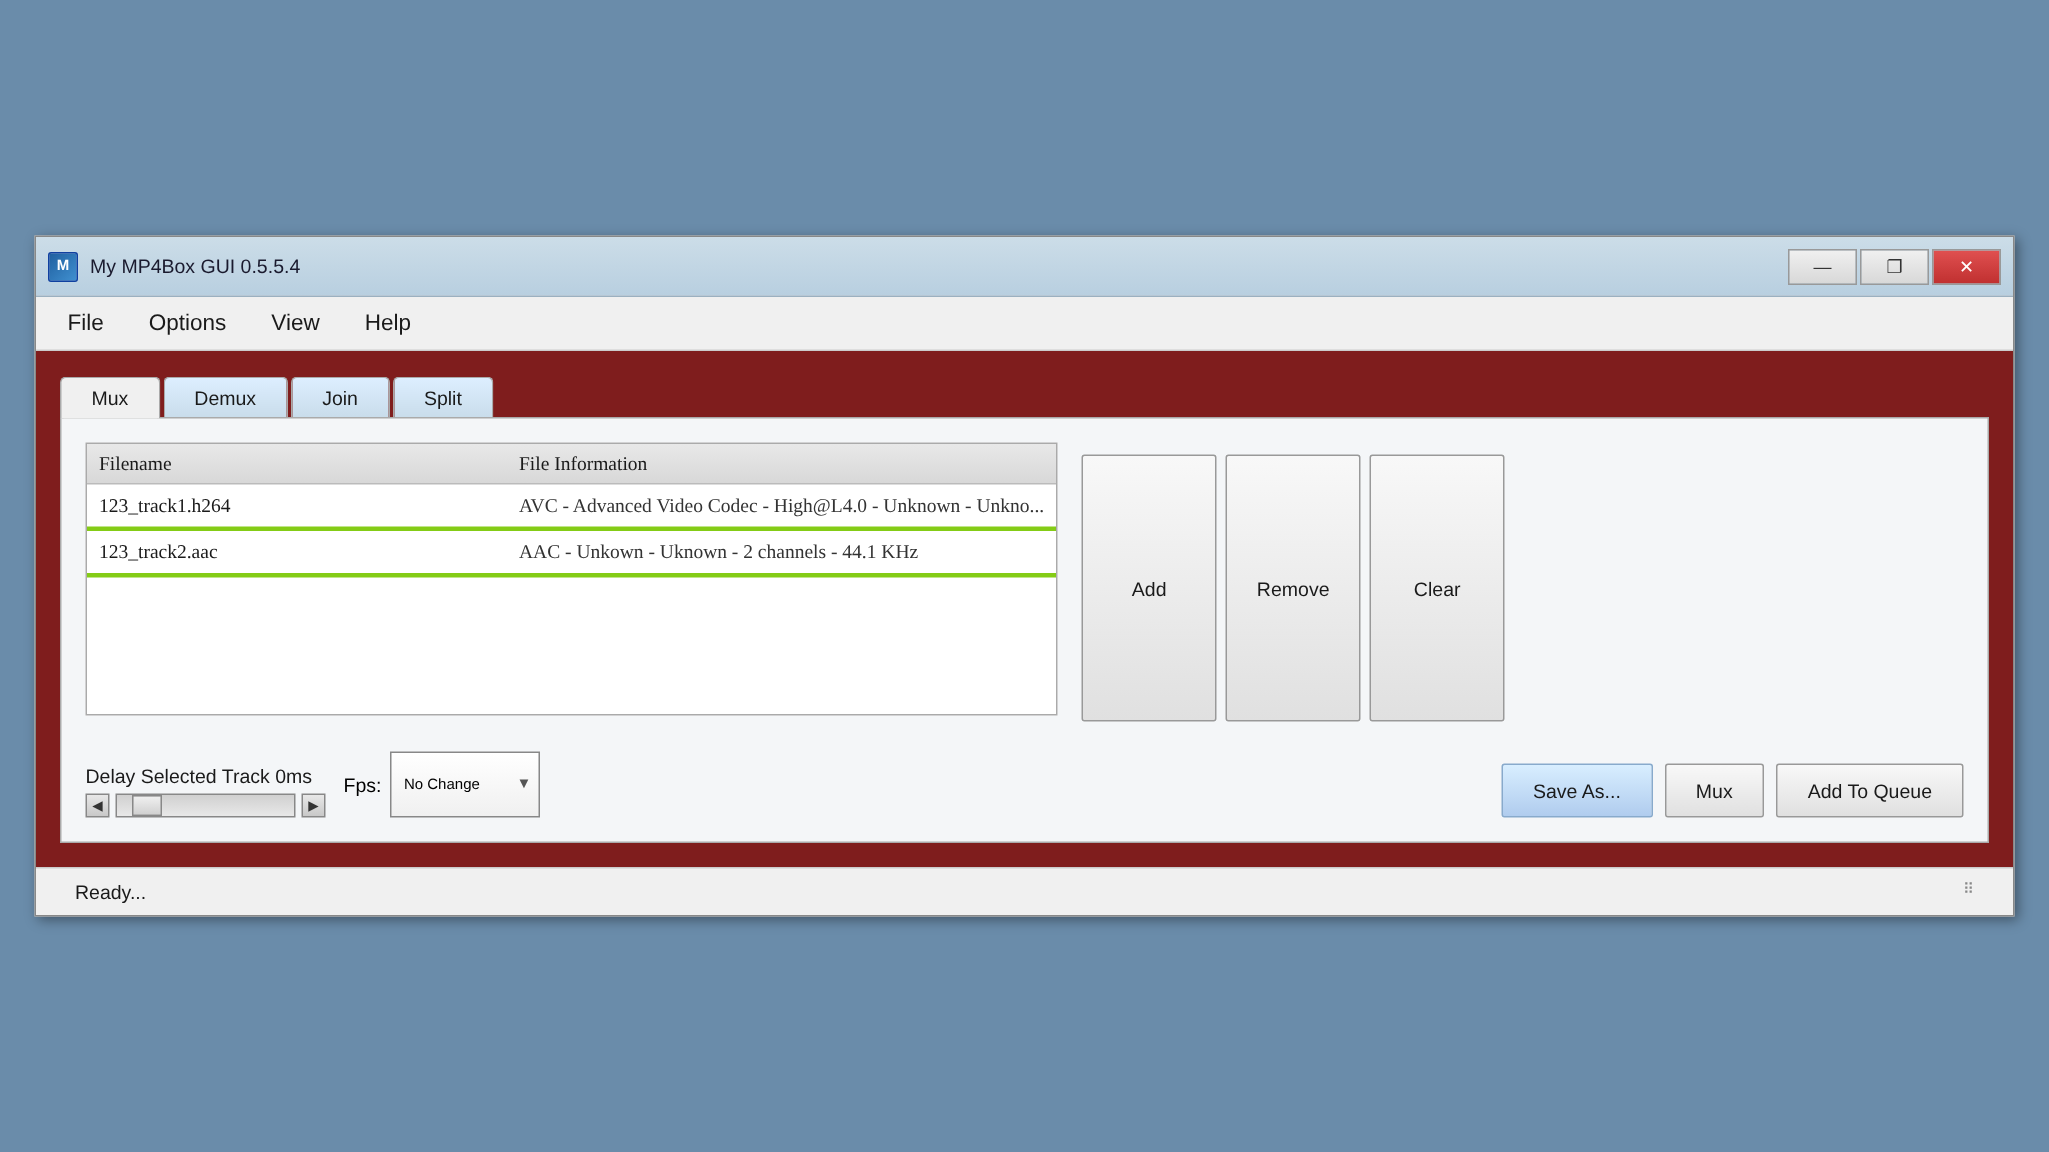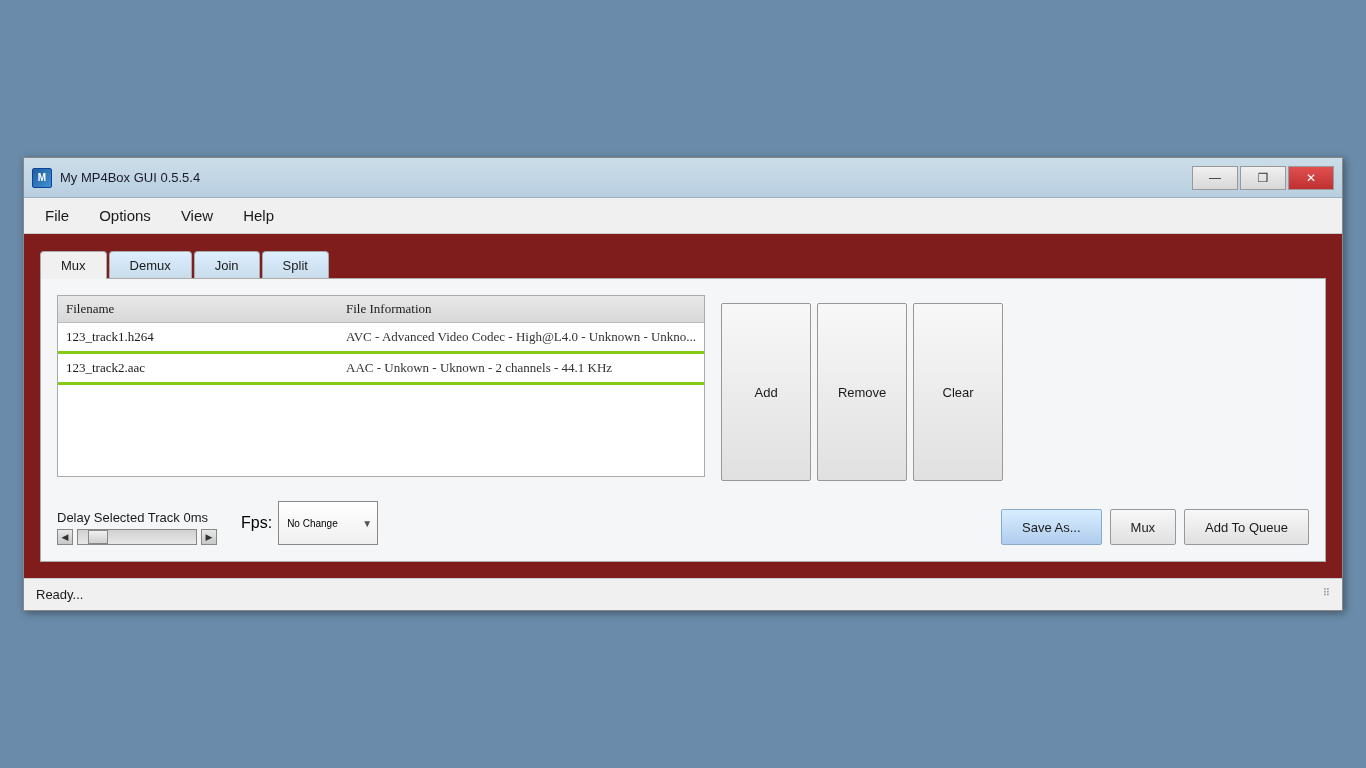--- a/index.html
+++ b/index.html
@@ -268,22 +268,21 @@
       left: 10px;
     }
 
     .fps-section {
       display: flex;
       align-items: center;
       gap: 6px;
     }
 
     .fps-label {
-      font-size: 16px;
-      margin-left: 12px;
+      font-size: 13px;
     }
 
     .fps-select {
       padding: 4px 8px;
       border: 1px solid #888;
       background: white;
       font-size: 10px;
       cursor: pointer;
       height: 44px;
       min-width: 100px;
@@ -329,21 +328,21 @@
 
     .action-btn.save-as-btn {
       background: linear-gradient(to bottom, #d8eeff, #b0ccee);
       border-color: #88aacc;
       margin-left: 48px;
     }
 
     
     .status-bar {
       background: #f0f0f0;
-      padding: 8px 12px;
+      padding: 8px 26px;
       border-top: 1px solid #ccc;
       font-size: 13px;
       color: #1a1a1a;
       display: flex;
       align-items: flex-start;
       justify-content: space-between;
     }
 
     .status-resize-handle {
       font-size: 10px;

